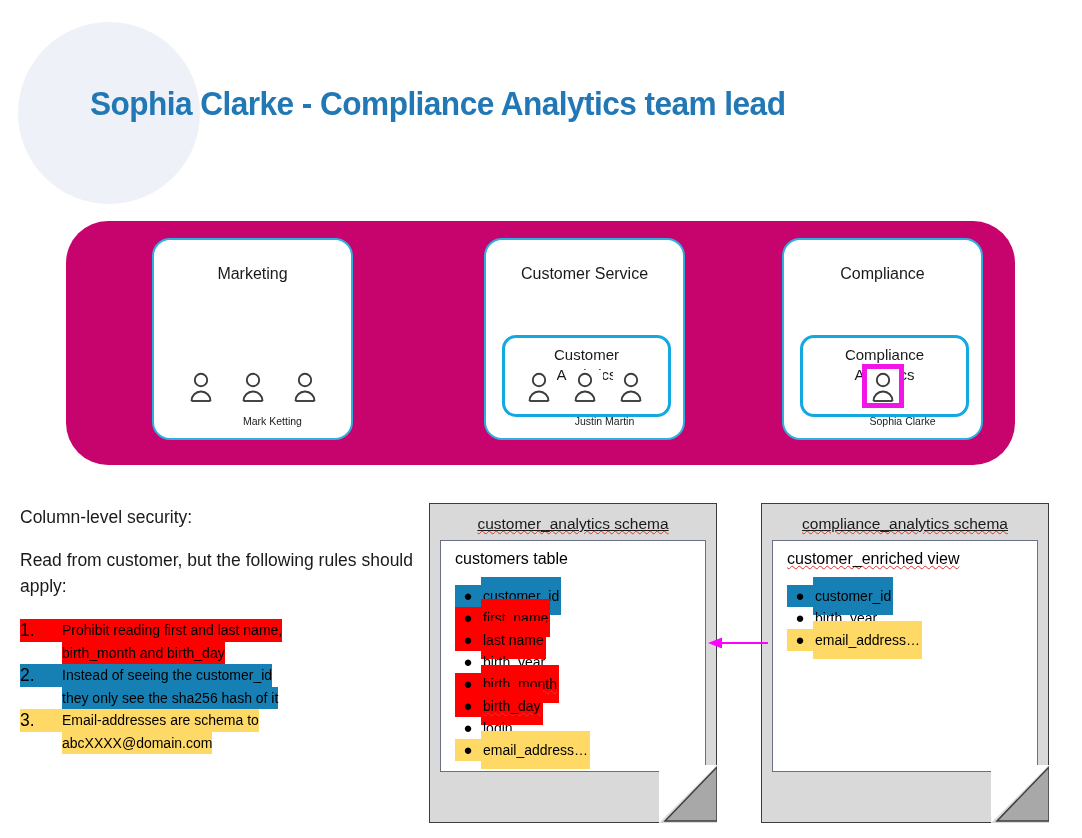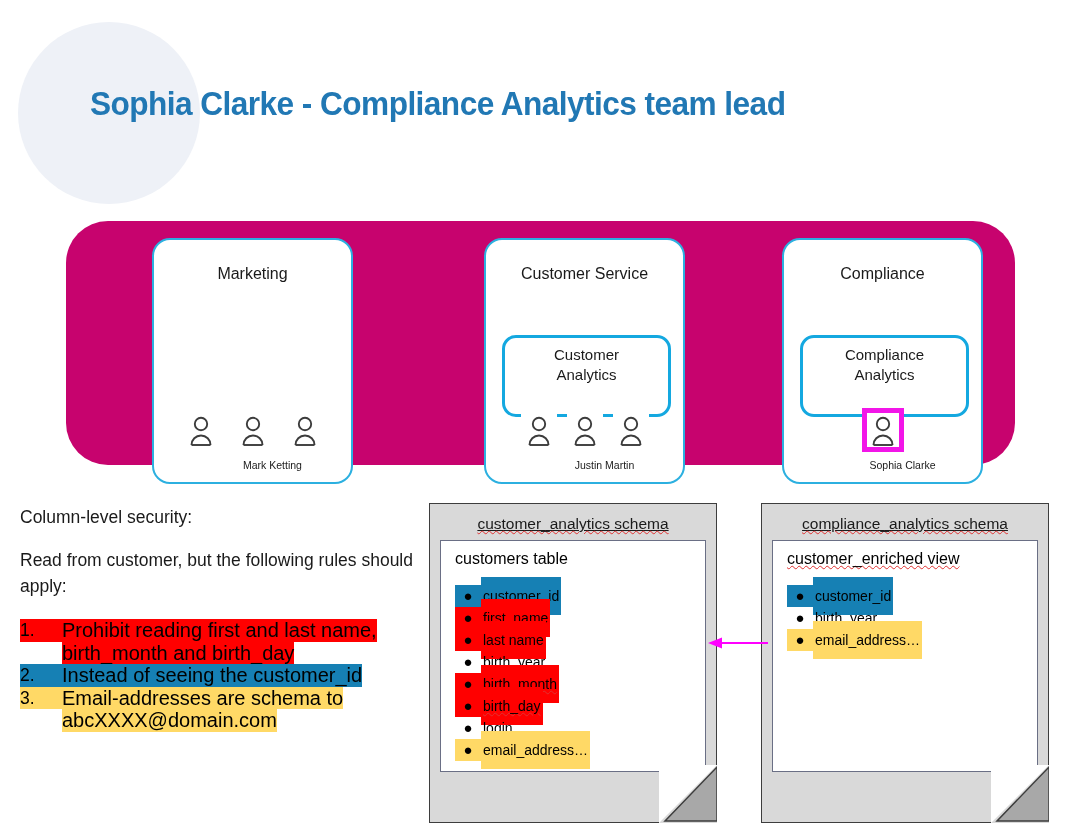--- a/index.html
+++ b/index.html
@@ -25,21 +25,21 @@
     transform:scaleX(0.93);transform-origin:left center;
     white-space:nowrap;
   }
 
   
   #org-panel{
     position:absolute;left:66px;top:221px;width:949px;height:244px;
     background:#c7036e;border-radius:42px;
   }
   .dept-card{
-    position:absolute;top:17px;width:201px;height:246px;
+    position:absolute;top:17px;width:201px;height:202px;
     background:#ffffff;border:2px solid #2cb0e0;border-radius:18px;
     box-sizing:border-box;
   }
   #dept-card-marketing{left:86px;}
   #dept-card-customer-service{left:418px;}
   #dept-card-compliance{left:716px;}
   .dept-title{
     position:absolute;left:0;right:0;top:25px;text-align:center;
     font-size:16px;color:#1a1a1a;
   }
@@ -73,21 +73,21 @@
   }
 
   
   #notes{position:absolute;left:20px;top:505px;width:395px;}
   .note-line{font-size:17.5px;color:#1a1a1a;line-height:1.45;}
   .note-gap{height:18px;}
   .rules{margin:20px 0 0 0;padding:0;list-style:none;}
   .rule{position:relative;margin-bottom:0px;}
   .rule-row{display:flex;align-items:flex-start;}
   .rule-num{font-size:17.5px;line-height:22.5px;width:42px;flex:0 0 42px;}
-  .rule-text{font-size:20px;line-height:22.5px;}
+  .rule-text{font-size:14px;line-height:22.5px;}
   .hl-red   .rule-num,.hl-red   .rule-text  {background:#ff0000;}
   .hl-blue  .rule-num,.hl-blue  .rule-text  {background:#1680b4;}
   .hl-amber .rule-num,.hl-amber .rule-text  {background:#ffd966;}
 
   
   .doc{
     position:absolute;background:#d9d9d9;border:1px solid #3d3d3d;
     box-sizing:border-box;
   }
   #doc-customer-analytics{left:429px;top:503px;width:288px;height:320px;}
@@ -236,20 +236,24 @@
         <div class="rule-row">
           <span class="rule-num" style="background:transparent"></span>
           <span class="rule-text">birth_month and birth_day</span>
         </div>
       </li>
       <li class="rule hl-blue">
         <div class="rule-row">
           <span class="rule-num">2.</span>
           <span class="rule-text">Instead of seeing the customer_id</span>
         </div>
+        <div class="rule-row">
+          <span class="rule-num" style="background:transparent"></span>
+          <span class="rule-text">they only see the sha256 hash of it</span>
+        </div>
       </li>
       <li class="rule hl-amber">
         <div class="rule-row">
           <span class="rule-num">3.</span>
           <span class="rule-text">Email-addresses are schema to</span>
         </div>
         <div class="rule-row">
           <span class="rule-num" style="background:transparent"></span>
           <span class="rule-text">abcXXXX@domain.com</span>
         </div>

